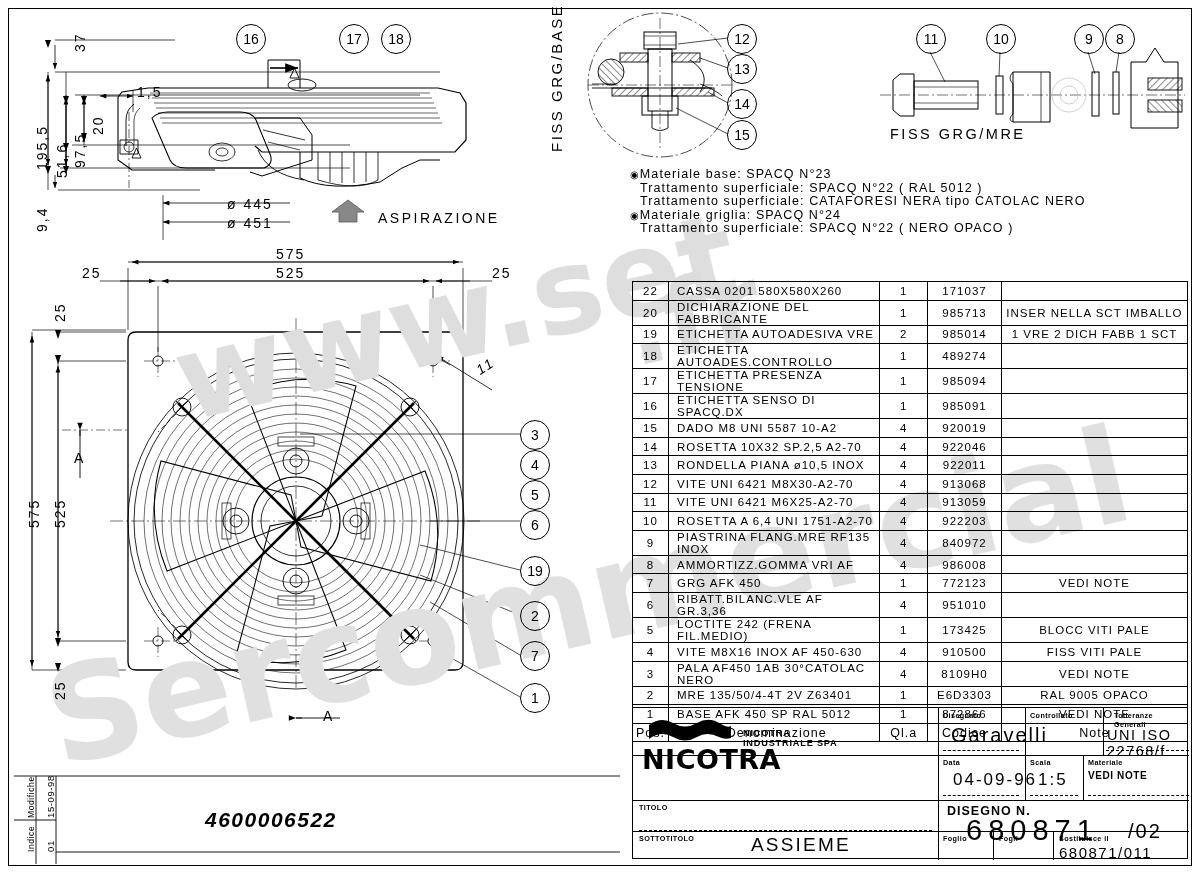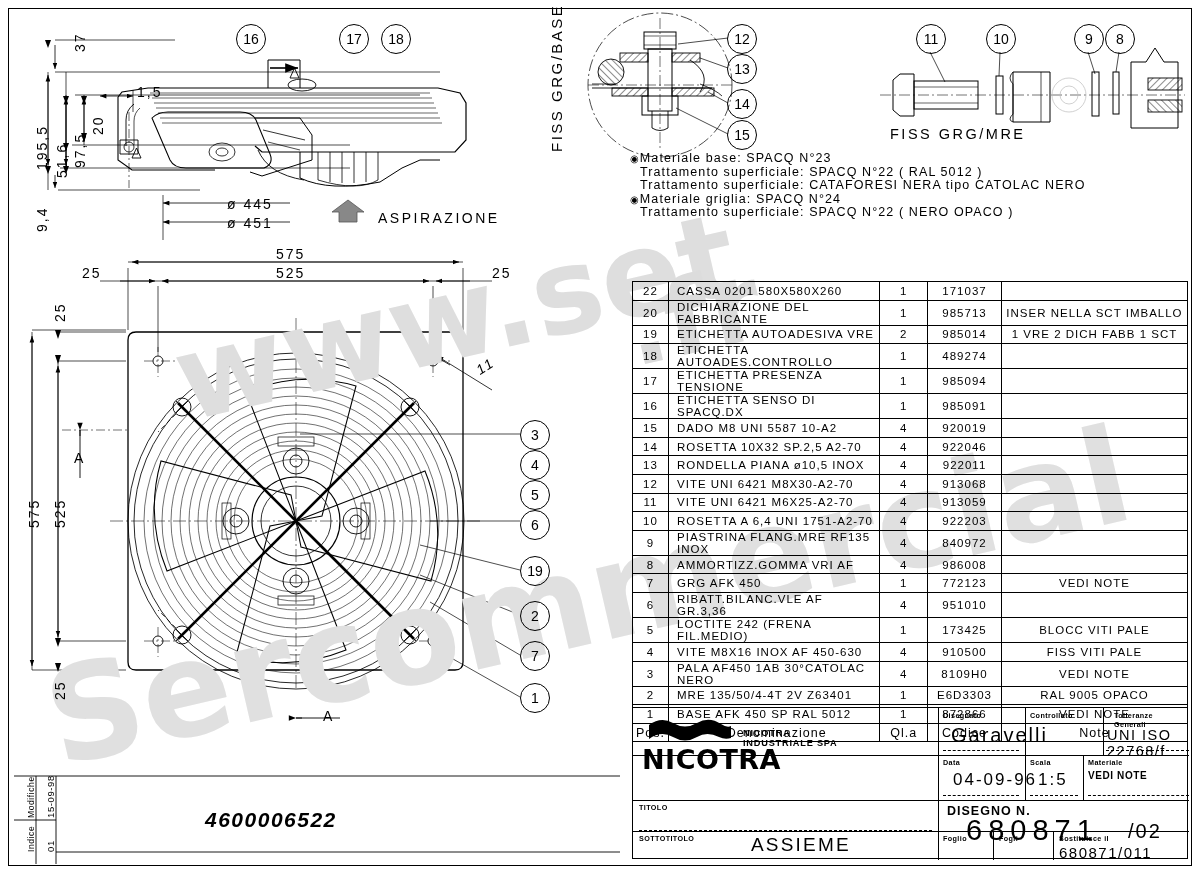--- a/index.html
+++ b/index.html
@@ -25,21 +25,21 @@
      letter-spacing:1px;white-space:nowrap;z-index:6;}
   .dim{font-size:14px;letter-spacing:2px;}
   .dimv{font-size:14px;letter-spacing:2px;transform:rotate(-90deg);transform-origin:0 0;}
 
   
   .balloon{position:absolute;border:1.3px solid #000;border-radius:50%;
            background:transparent;display:flex;align-items:center;justify-content:center;
            font-size:14px;font-family:"Liberation Sans",sans-serif;z-index:8;letter-spacing:0;}
 
   
-  #notes{position:absolute;left:630px;top:152px;z-index:6;
+  #notes{position:absolute;left:630px;top:168px;z-index:6;
          font-family:"Liberation Sans",sans-serif;font-size:12.5px;letter-spacing:1.1px;
          line-height:13.5px;}
   #notes .nl{white-space:nowrap;}
   #notes .ind{padding-left:10px;}
   .bull{font-size:10px;}
 
   
   #parts{position:absolute;left:632px;top:281px;width:556px;z-index:6;
          border-collapse:collapse;font-family:"Liberation Sans",sans-serif;
          font-size:11.5px;letter-spacing:1px;background:transparent;}

